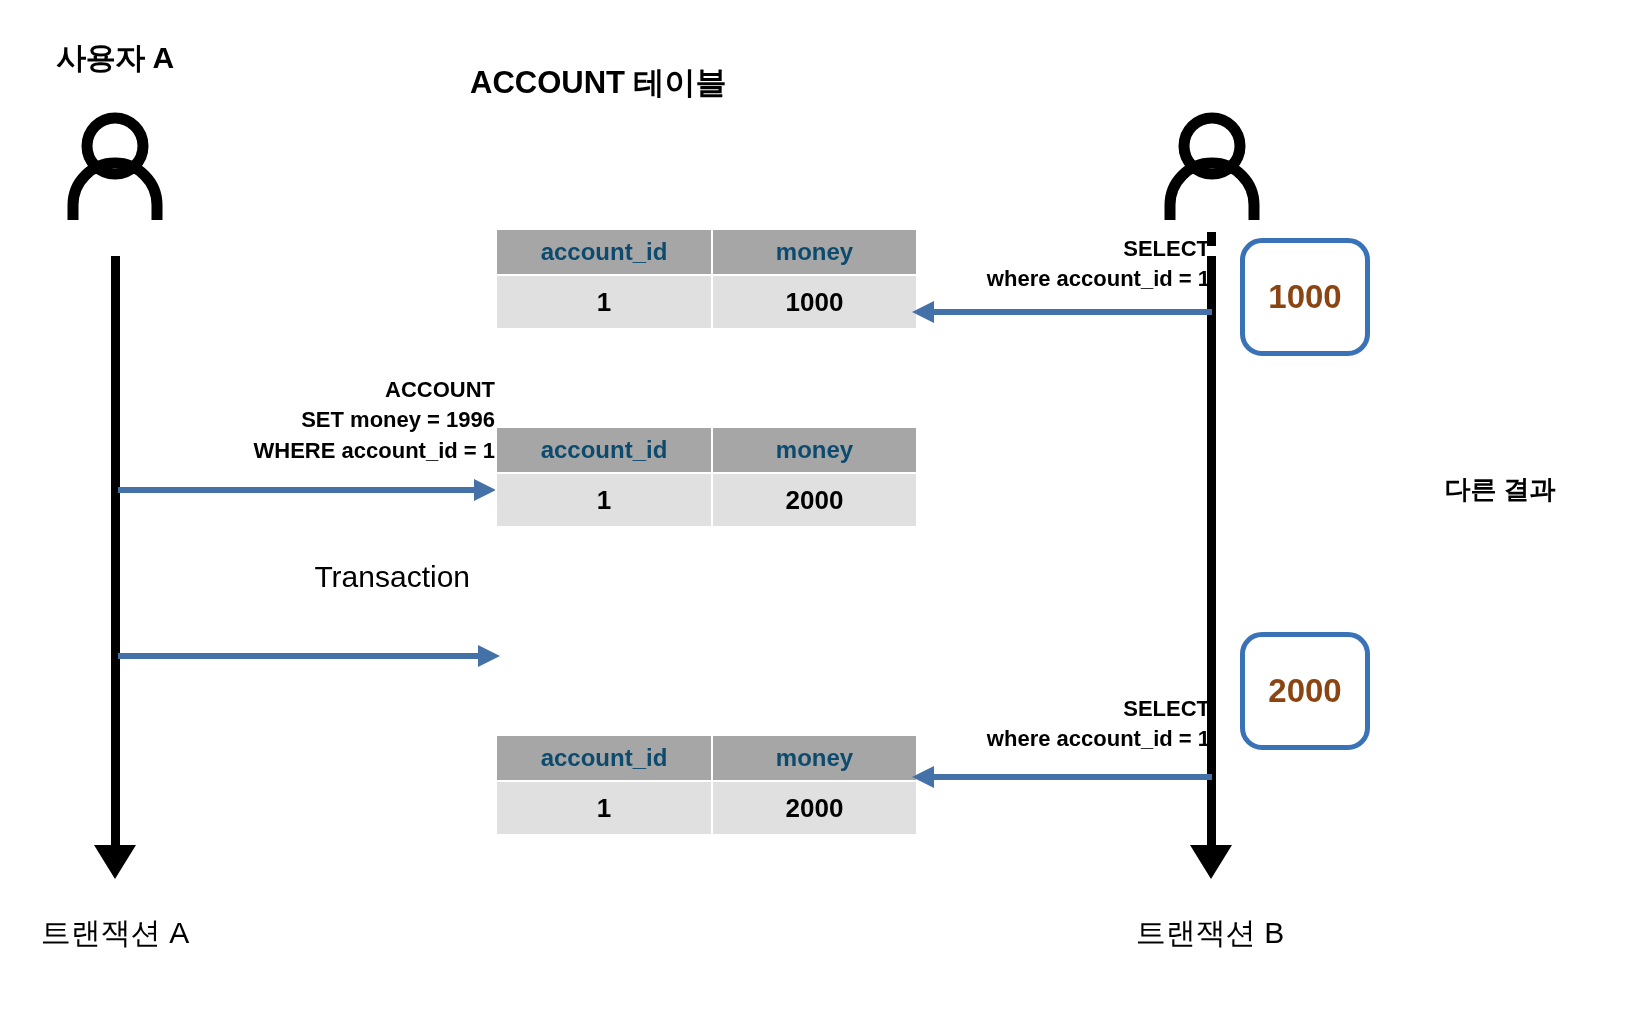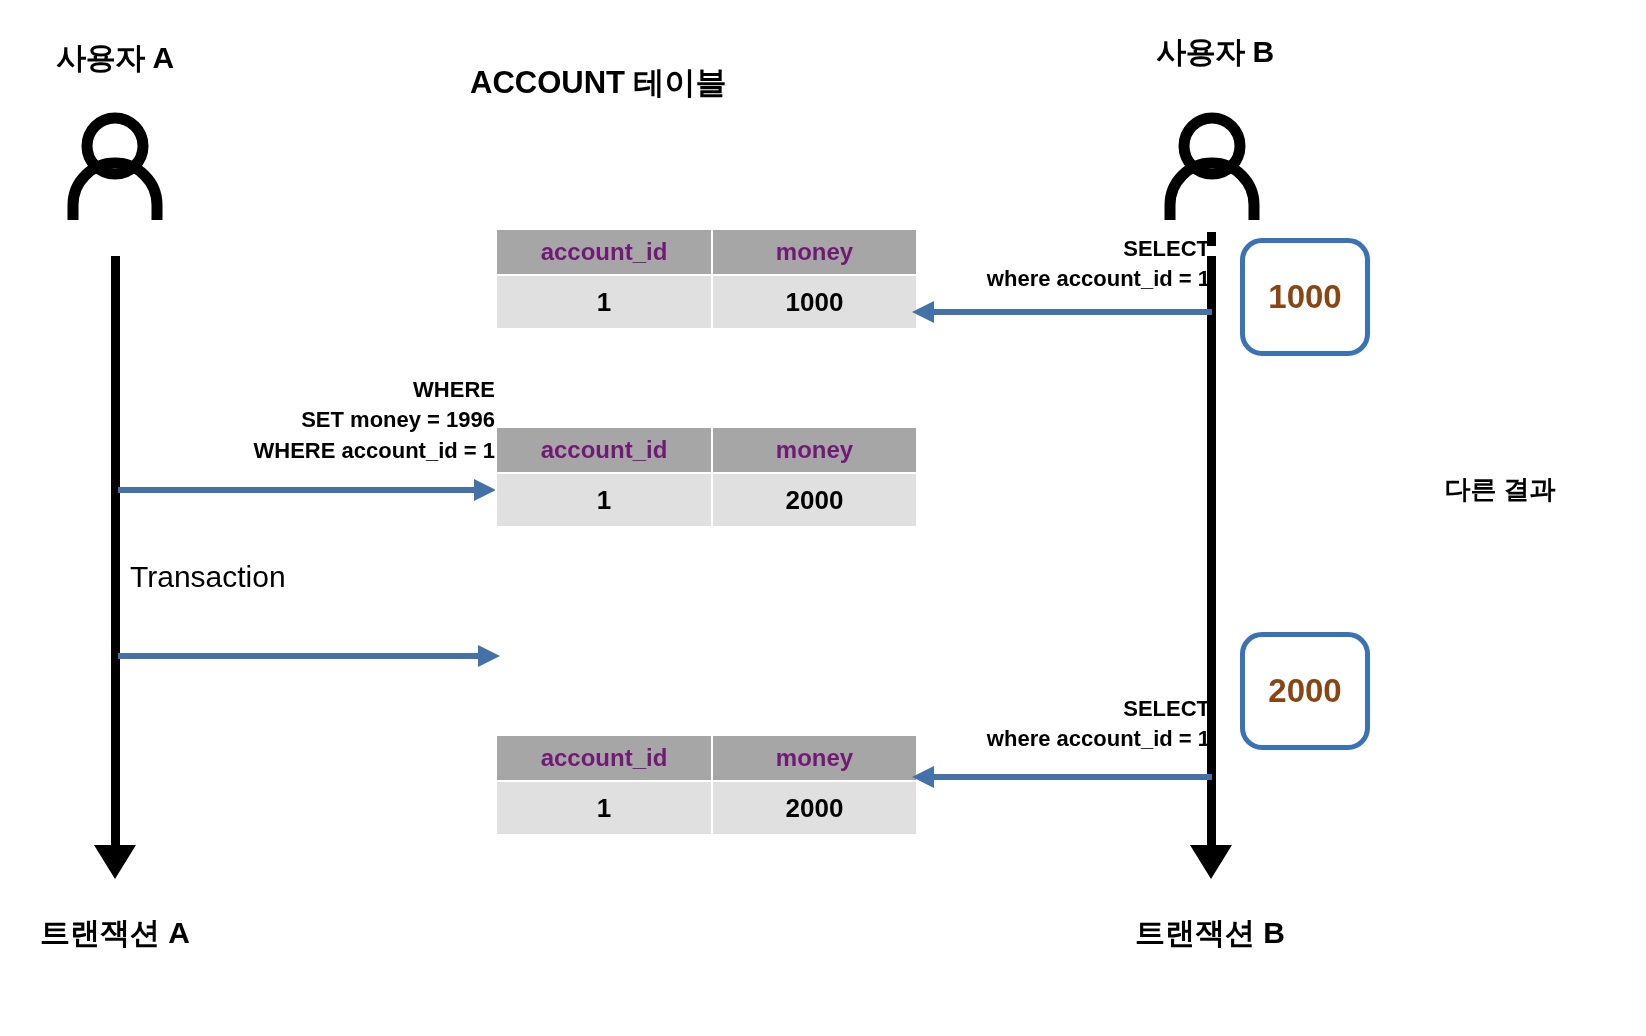--- a/index.html
+++ b/index.html
@@ -16,28 +16,28 @@
 
   
   .ttl-user{
     font-size:30px;font-weight:bold;letter-spacing:-0.5px;
     white-space:nowrap;text-align:center;
   }
   .ttl-table{
     font-size:31px;font-weight:bold;white-space:nowrap;text-align:left;
   }
   .ttl-bottom{
-    font-size:30px;font-weight:bold;white-space:nowrap;text-align:center;
+    font-size:30px;font-weight:normal;white-space:nowrap;text-align:center;
   }
   .lbl-sql{
     font-size:22px;font-weight:bold;text-align:right;line-height:1.38;
     white-space:nowrap;
   }
   .lbl-commit{
-    font-size:30px;font-weight:normal;text-align:left;line-height:1.38;
+    font-size:30px;font-weight:normal;text-align:right;line-height:1.38;
     white-space:nowrap;
   }
   .lbl-diff{
     font-size:26px;font-weight:bold;white-space:nowrap;text-align:center;
   }
 
   
   .person{width:104px;height:108px;}
 
   
@@ -51,21 +51,21 @@
   }
 
   
   .acct-table{
     border-collapse:collapse;
     table-layout:fixed;
     width:417px;
   }
   .acct-table th{
     background:#a6a6a6;
-    color:#701a75;
+    color:#0c4a6e;
     font-size:24px;
     font-weight:bold;
     height:44px;
     text-align:center;
     border:2px solid #ffffff;
     padding:0;
   }
   .acct-table td{
     background:#e0e0e0;
     color:#000000;
@@ -122,21 +122,20 @@
     </svg>
   </div>
 
   <div class="abs lifeline" style="left:111px;top:256px;height:600px;"></div>
   <div class="abs arrowhead-down" style="left:94px;top:845px;"></div>
 
   <div class="abs ttl-bottom" style="left:10px;top:913px;width:210px;">트랜잭션 A</div>
 
   <div class="abs ttl-table" style="left:470px;top:62px;width:465px;">ACCOUNT 테이블</div>
 
-  <div class="abs ttl-user" style="left:1105px;top:32px;width:220px;">사용자 B</div>
 
   <div class="abs" style="left:1160px;top:112px;">
     <svg class="person" viewBox="0 0 104 108" xmlns="http://www.w3.org/2000/svg">
       <circle cx="52" cy="34" r="28" fill="none" stroke="#000" stroke-width="11"></circle>
       <path d="M10 108 L10 93 A42 42 0 0 1 94 93 L94 108" fill="none" stroke="#000" stroke-width="11" stroke-linecap="round"></path>
     </svg>
   </div>
 
   <div class="lifeline-head" style="left:1207px;top:232px;"></div>
   <div class="abs lifeline" style="left:1207px;top:256px;height:600px;"></div>
@@ -170,21 +169,21 @@
   <div class="arrow-row" style="left:912px;top:301px;width:300px;">
     <div class="arrow-head-left"></div>
     <div class="arrow-shaft" style="left:20px;right:0;"></div>
   </div>
 
   <div class="abs result-box" style="left:1240px;top:238px;width:130px;height:118px;">
     <span>1000</span>
   </div>
 
   <div class="abs lbl-sql" style="left:155px;top:375px;width:340px;">
-    <div>WHERE</div>
+    <div>ACCOUNT</div>
     <div>SET money = 1996</div>
     <div>WHERE account_id = 1</div>
   </div>
   <div class="arrow-row" style="left:118px;top:479px;width:378px;">
     <div class="arrow-shaft" style="left:0;right:20px;"></div>
     <div class="arrow-head-right"></div>
   </div>
 
   <div class="abs" style="left:495px;top:426px;">
     <table class="acct-table">

